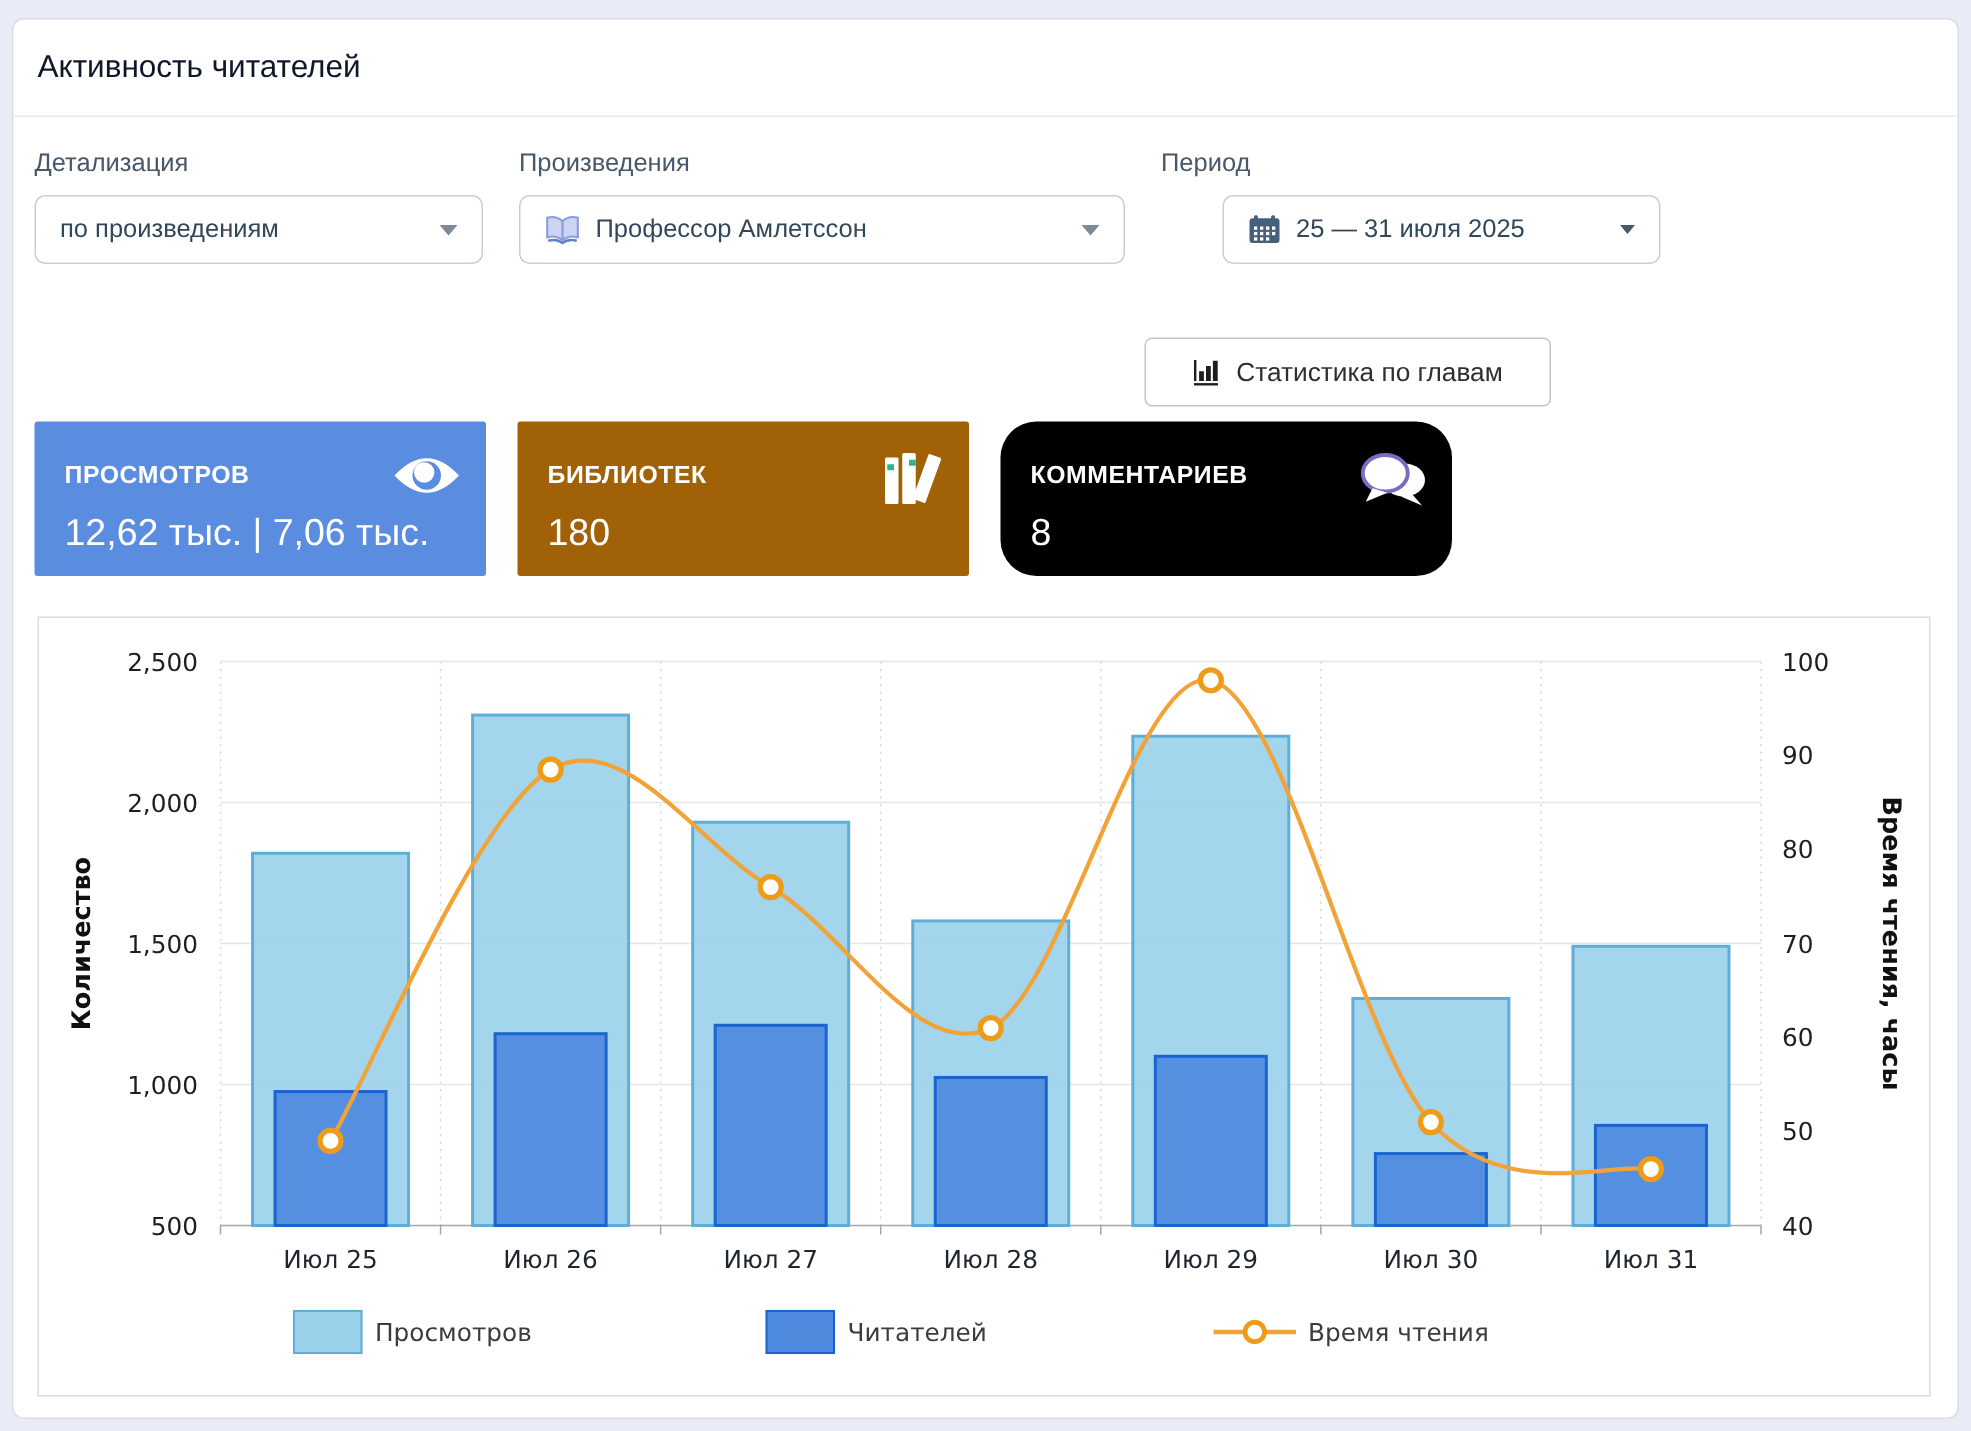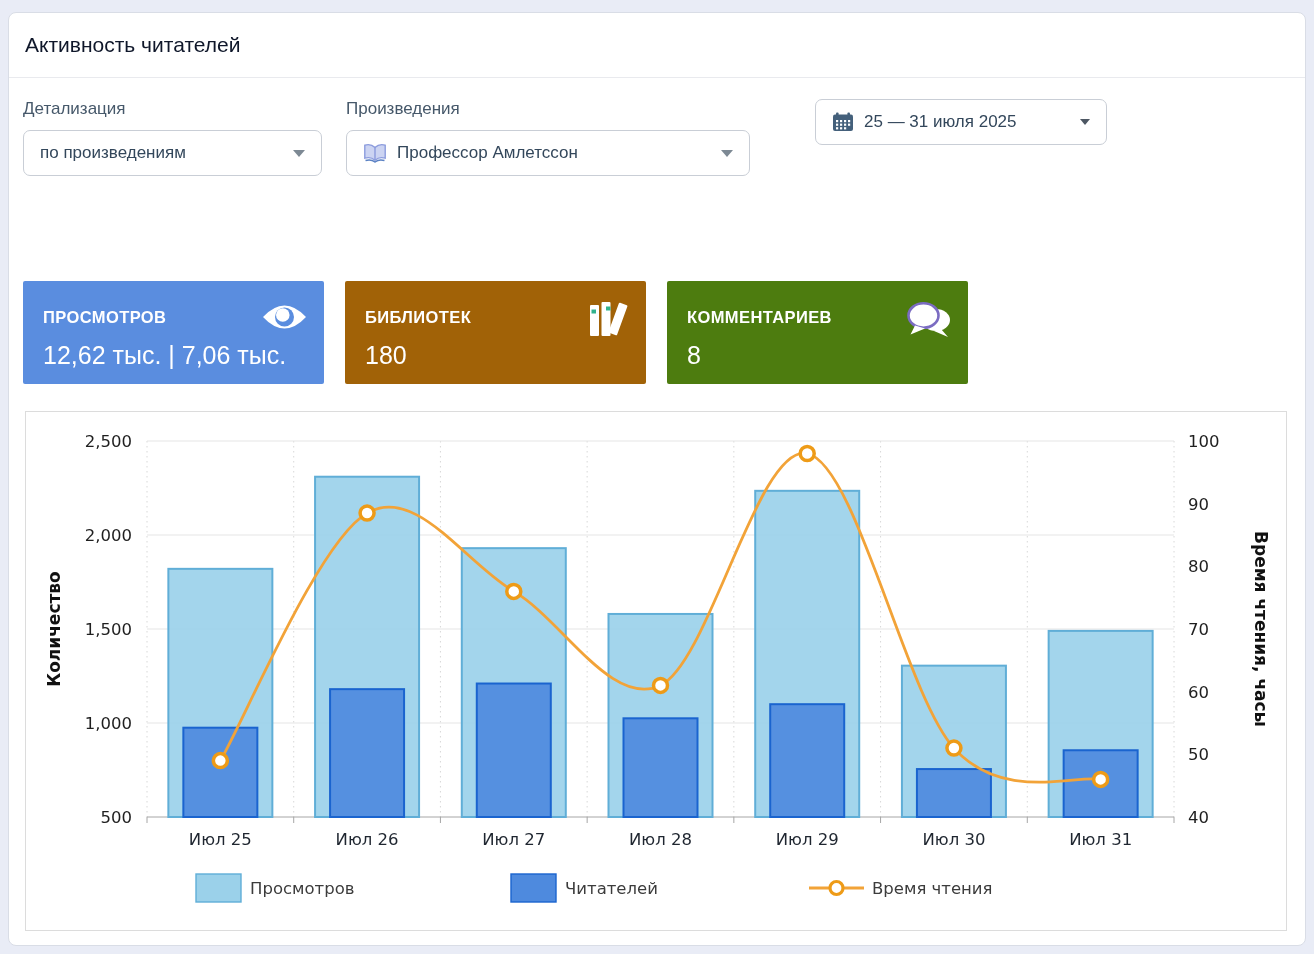--- a/index.html
+++ b/index.html
@@ -89,20 +89,21 @@
 
     <div class="filter f1">
       <div class="filter-label">Детализация</div>
       <div class="control">
         <span class="val">по произведениям</span>
         <span class="caret"></span>
       </div>
     </div>
 
     <div class="filter f3">
+      <div class="filter-label">Период</div>
       <div class="control">
         <span class="ctl-icon">
           <svg width="22" height="20" viewBox="0 0 22 20">
             <rect x="1" y="2.5" width="20" height="16.5" rx="2" fill="#44607b"></rect>
             <rect x="4" y="0.5" width="2.6" height="4" rx="1" fill="#44607b"></rect>
             <rect x="15.4" y="0.5" width="2.6" height="4" rx="1" fill="#44607b"></rect>
             <g fill="#ffffff">
               <rect x="4" y="8" width="2.2" height="2.2"></rect>
                 <rect x="8" y="8" width="2.2" height="2.2"></rect>
                 <rect x="12" y="8" width="2.2" height="2.2"></rect>
@@ -115,20 +116,34 @@
                 <rect x="8" y="15.2" width="2.2" height="2.2"></rect>
                 <rect x="12" y="15.2" width="2.2" height="2.2"></rect>
             </g>
           </svg>
         </span>
         <span class="val">25 — 31 июля 2025</span>
         <span class="caret dark"></span>
       </div>
     </div>
 
+    <button class="stats-btn">
+      <span class="ctl-icon" style="margin-right:0">
+        <svg width="20" height="20" viewBox="0 0 20 20">
+          <g fill="#1e1e1e">
+            <rect x="1" y="2" width="1.6" height="14"></rect>
+            <rect x="4.4" y="9.5" width="3.2" height="6.5"></rect>
+            <rect x="9" y="6" width="3.2" height="10"></rect>
+            <rect x="13.6" y="2.5" width="3.2" height="13.5"></rect>
+            <rect x="1" y="17.4" width="16" height="1.6"></rect>
+          </g>
+        </svg>
+      </span>
+      <span>Статистика по главам</span>
+    </button>
 
     <div class="cards-row">
 
       <div class="stat-card sc1" style="background: rgb(90, 141, 223);">
         <div class="stat-label">ПРОСМОТРОВ</div>
         <div class="stat-value">12,62 тыс. | 7,06 тыс.</div>
         <span class="stat-icon" style="color: rgb(90, 141, 223);">
           <svg width="47" height="32" viewBox="0 0 47 32">
             <path d="M2 16 Q23.5 -7 45 16 Q23.5 39 2 16 Z" fill="#ffffff"></path>
             <circle cx="23.5" cy="16" r="9.5" fill="currentColor"></circle>
@@ -146,21 +161,21 @@
             <rect x="3.5" y="8.5" width="4.5" height="4" fill="currentColor"></rect>
             <rect x="13.5" y="1" width="9" height="34" rx="1" fill="#ffffff"></rect>
             <rect x="18" y="5.5" width="4.5" height="4" fill="currentColor"></rect>
             <g transform="rotate(20 30 18)">
               <rect x="25.5" y="2" width="9" height="32" rx="1" fill="#ffffff"></rect>
             </g>
           </svg>
         </span>
       </div>
 
-      <div class="stat-card sc3" style="background: #4d7c0f;">
+      <div class="stat-card sc3" style="background: #000000; border-radius: 24px;">
         <div class="stat-label">КОММЕНТАРИЕВ</div>
         <div class="stat-value">8</div>
         <span class="stat-icon" style="color: rgb(123, 108, 194);">
           <svg width="45" height="38" viewBox="0 0 45 38">
             <ellipse cx="29" cy="19" rx="14" ry="11" fill="#ffffff"></ellipse>
             <path d="M34 28 L41 36 L27 30 Z" fill="#ffffff"></path>
             <ellipse cx="16.5" cy="14.5" rx="15" ry="12.2" fill="#ffffff" stroke="currentColor" stroke-width="2.6"></ellipse>
             <path d="M8 24.5 L3.5 33.5 L18 27.5 Z" fill="#ffffff"></path>
           </svg>
         </span>

